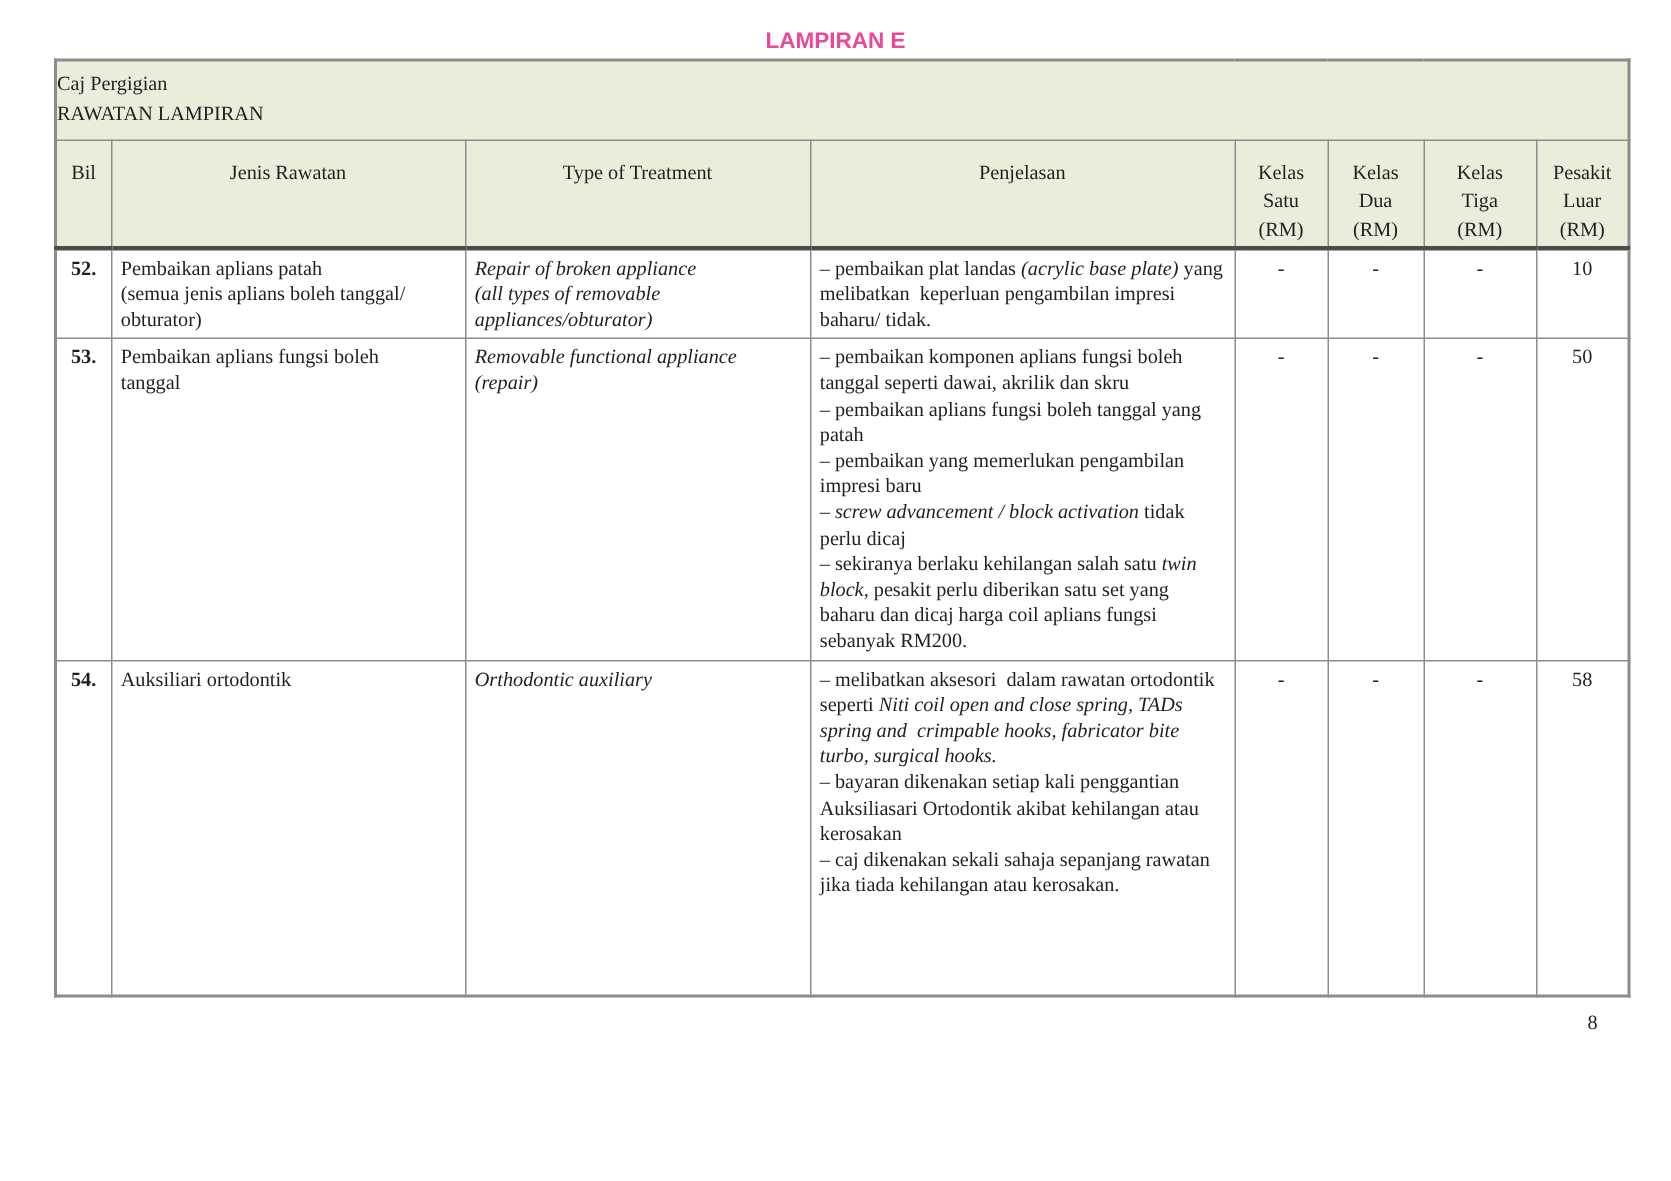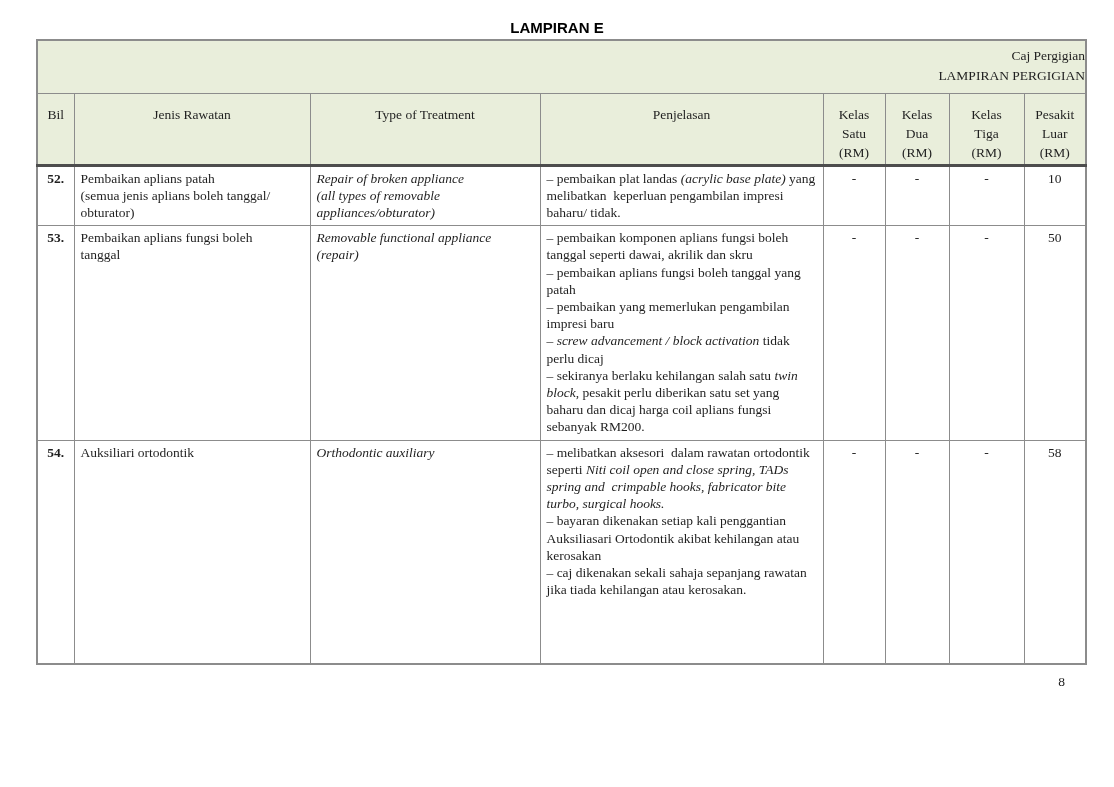--- a/index.html
+++ b/index.html
@@ -15,40 +15,40 @@
     font-family:"Liberation Serif",serif;
     color:var(--text);
   }
   .doc-title{
     padding-top:20px;
     text-align:center;
     font-family:"Liberation Sans",sans-serif;
     font-weight:bold;
     font-size:15px;
     line-height:16px;
-    color:#000000;
+    color:#ec4899;
   }
   table.fee-table{
     border-collapse:collapse;
     table-layout:fixed;
     width:1049px;
     margin:3px 0 0 36px;
     border:2px solid var(--border-light);
   }
   .fee-table td,.fee-table th{
     border:1px solid var(--border-light);
     vertical-align:top;
     font-size:13.5px;
     line-height:17.2px;
     font-weight:normal;
   }
   td.band{
     background:var(--header-fill);
     height:53px;
-    text-align:right;
+    text-align:left;
     padding-top:5px;
     line-height:20px;
   }
   tr.cols th{
     background:var(--header-fill);
     height:72px;
     text-align:center;
     padding-top:11px;
     line-height:19px;
     white-space:pre-line;
@@ -89,21 +89,21 @@
       <col style="width:283px">
       <col style="width:62px">
       <col style="width:64px">
       <col style="width:75px">
       <col style="width:62px">
     </colgroup>
     <thead>
       <tr>
         <td class="band" colspan="8">
           <div>Caj Pergigian</div>
-          <div>LAMPIRAN PERGIGIAN</div>
+          <div>RAWATAN LAMPIRAN</div>
         </td>
       </tr>
       <tr class="cols">
         <th>Bil</th>
         <th>Jenis Rawatan</th>
         <th>Type of Treatment</th>
         <th>Penjelasan</th>
         <th>Kelas
 Satu
 (RM)</th>

